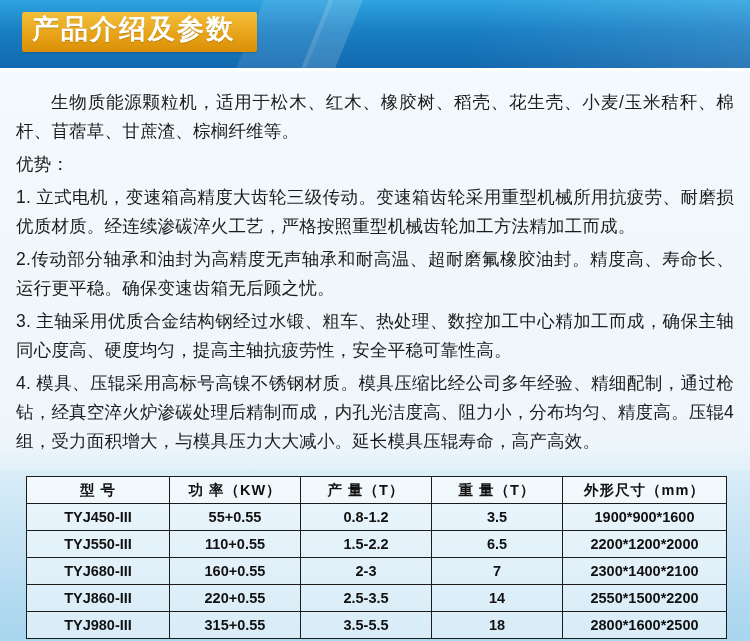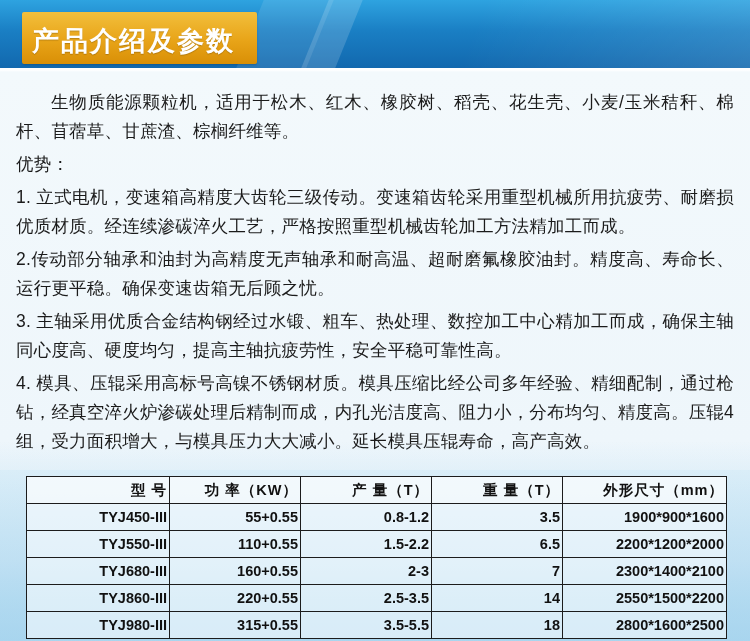--- a/index.html
+++ b/index.html
@@ -68,21 +68,21 @@
     position: absolute;
     top: 0; right: -20px;
     width: 300px; height: 100%;
     background: linear-gradient(to right, rgba(255,255,255,0), rgba(255,255,255,.12));
     transform: skewX(-22deg);
   }
   .banner-title-box {
     position: absolute;
     top: 12px;
     left: 22px;
-    padding: 12px 22px 6px 10px;
+    padding: 0 22px 6px 10px;
     background: linear-gradient(to bottom, #f2bf3c 0%, #e8a418 55%, #d98f06 100%);
     border-radius: 2px;
     box-shadow: 0 1px 2px rgba(0,0,0,.18);
   }
   .banner-title {
     font-size: 27px;
     font-weight: bold;
     color: #ffffff;
     letter-spacing: 2px;
     line-height: 34px;
@@ -113,21 +113,21 @@
     width: 700px;
   }
   table.spec {
     border-collapse: collapse;
     width: 700px;
     background: rgba(255,255,255,.55);
     table-layout: fixed;
   }
   table.spec th, table.spec td {
     border: 1px solid #1c1c1c;
-    text-align: right;
+    text-align: center;
     font-size: 14.5px;
     color: #111;
     height: 26px;
     padding: 0 2px;
     white-space: nowrap;
   }
   table.spec th {
     font-weight: bold;
     letter-spacing: 1px;
     background: rgba(255,255,255,.35);

